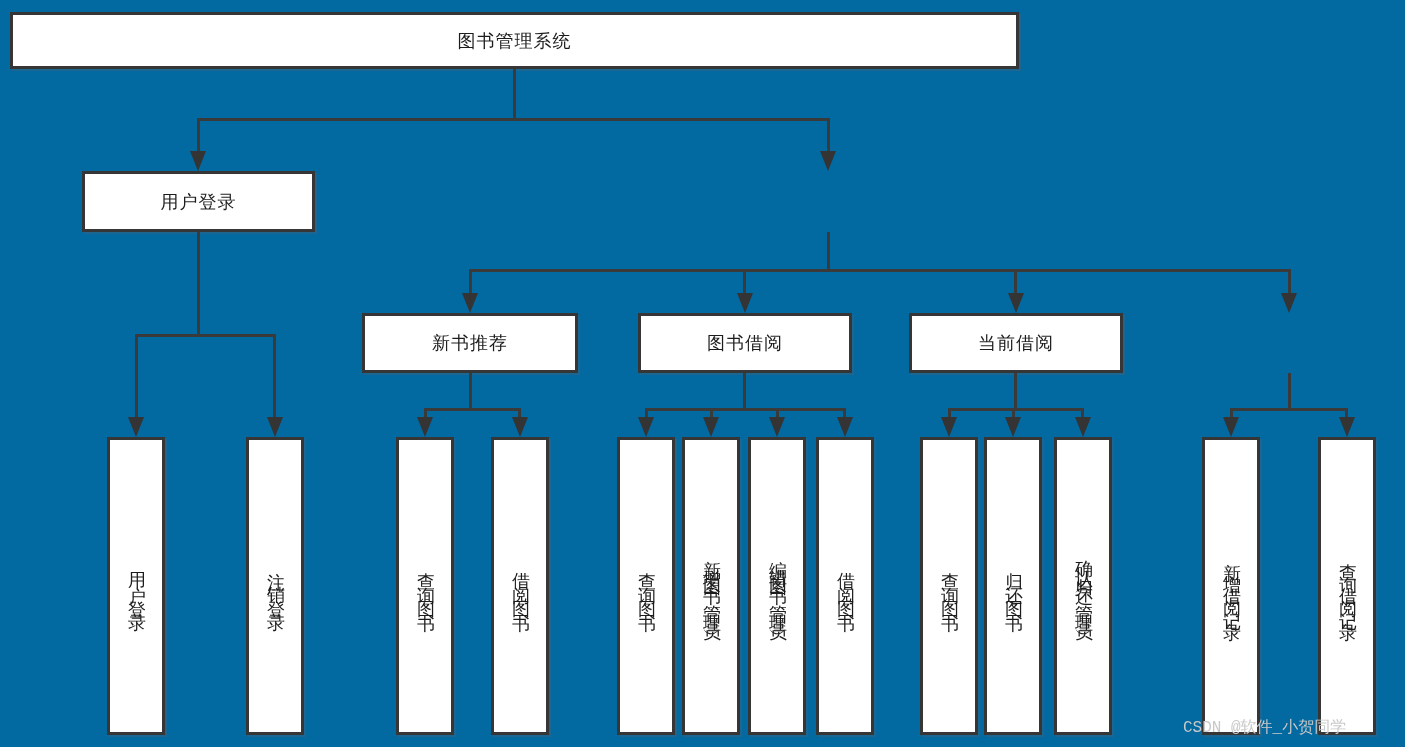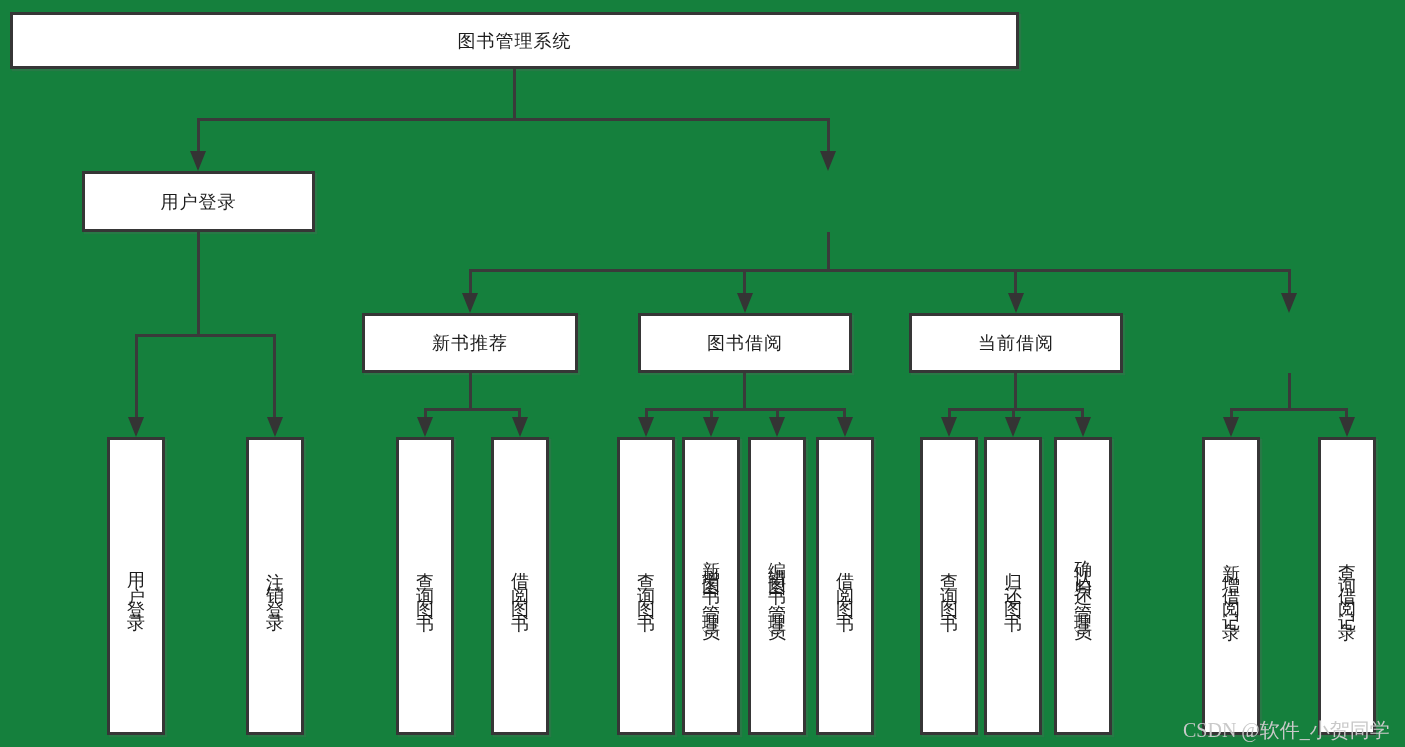--- a/index.html
+++ b/index.html
@@ -1,20 +1,20 @@
 <!DOCTYPE html>
 <html><head>
 <meta charset="utf-8">
 <style>
   html,body{margin:0;padding:0;background:#ffffff;}
   #canvas{
     position:relative;
     width:1405px;height:747px;
-    background:#15803d;
-    font-family:Liberation Serif, serif;
+    background:#0369a1;
+    font-family:Liberation Mono, monospace;
     color:#1c1c1c;
     overflow:hidden;
   }
   .box{
     position:absolute;
     background:#ffffff;
     border:3px solid #363636;
     box-sizing:border-box;
     display:flex;
     align-items:center;
@@ -42,21 +42,21 @@
   .arrowhead{
     position:absolute;
     width:0;height:0;
     border-left:8px solid transparent;
     border-right:8px solid transparent;
     border-top:20px solid #343434;
   }
   .watermark{
     position:absolute;
     left:1183px;top:717px;
-    font-size:20px;
+    font-size:16px;
     color:#c9c9c9;
     white-space:nowrap;
   }
 </style>
 </head>
 <body>
 
 <div id="canvas">
 
   <div class="box" style="left:10px;top:12px;width:1009px;height:57px;">

